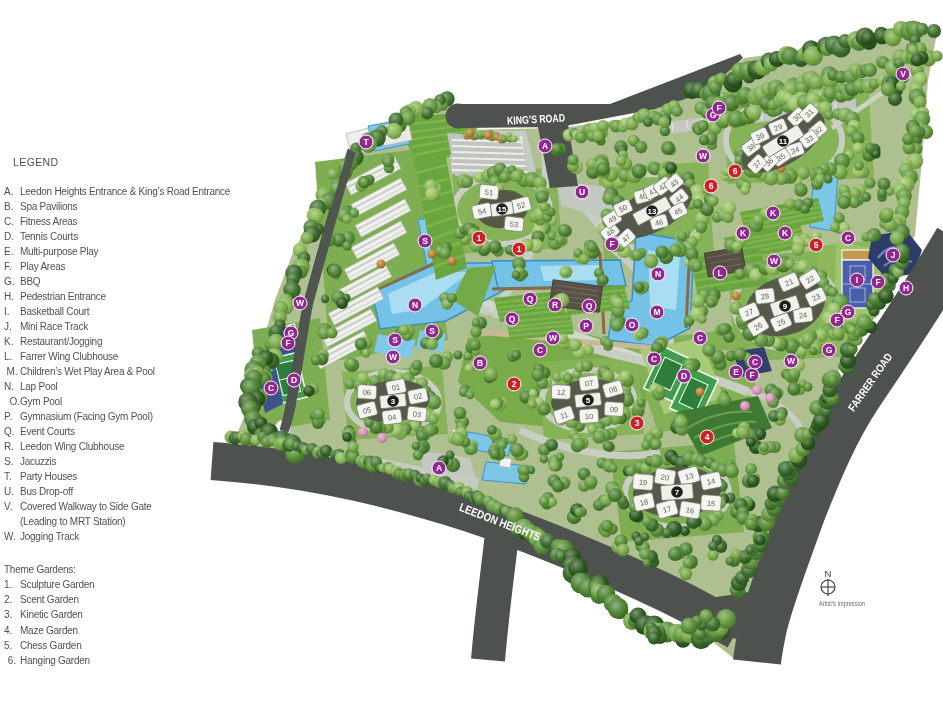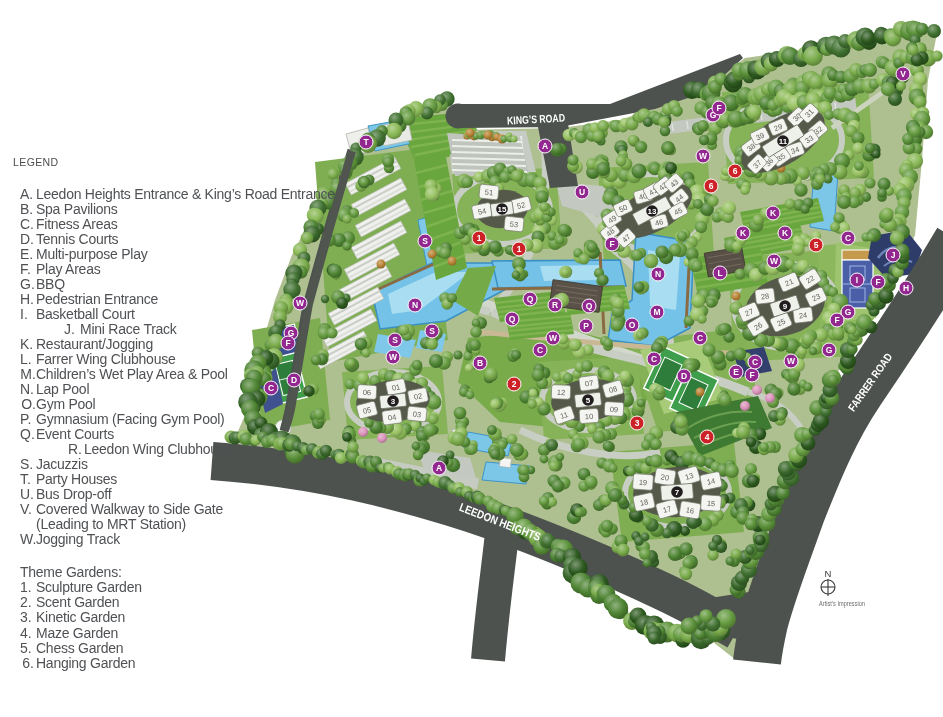--- a/index.html
+++ b/index.html
@@ -1,20 +1,20 @@
 <!DOCTYPE html>
 <html><head>
 <meta charset="utf-8">
 <style>
 html,body{margin:0;padding:0;background:#ffffff;}
 #page{position:relative;width:943px;height:717px;overflow:hidden;background:#ffffff;
   font-family:"Liberation Sans",sans-serif;}
 #map{position:absolute;left:0;top:0;}
 .lt{position:absolute;left:13px;font-size:10.5px;color:#4a4c4e;letter-spacing:0.4px;}
-.li{position:absolute;left:20px;font-size:14px;letter-spacing:-0.25px;color:#4f5154;white-space:nowrap;}
+.li{position:absolute;left:4px;font-size:10px;letter-spacing:-0.25px;color:#4f5154;white-space:nowrap;}
 .lk{display:inline-block;width:16px;letter-spacing:0;}
 </style>
 </head>
 <body>
 <div id="page">
 
 <div id="map">
 <svg width="943" height="717" viewBox="0 0 943 717" xmlns="http://www.w3.org/2000/svg" font-family="Liberation Sans, sans-serif">
 <defs>
           <radialGradient id="gd1" cx="38%" cy="32%" r="75%">
@@ -2338,29 +2338,29 @@
 <div>
 <div class="li" style="top:186px;"><span class="lk">A.</span><span>Leedon Heights Entrance &amp; King’s Road Entrance</span></div>
 <div class="li" style="top:201px;"><span class="lk">B.</span><span>Spa Pavilions</span></div>
 <div class="li" style="top:216px;"><span class="lk">C.</span><span>Fitness Areas</span></div>
 <div class="li" style="top:231px;"><span class="lk">D.</span><span>Tennis Courts</span></div>
 <div class="li" style="top:246px;"><span class="lk">E.</span><span>Multi-purpose Play</span></div>
 <div class="li" style="top:261px;"><span class="lk">F.</span><span>Play Areas</span></div>
 <div class="li" style="top:276px;"><span class="lk">G.</span><span>BBQ</span></div>
 <div class="li" style="top:291px;"><span class="lk">H.</span><span>Pedestrian Entrance</span></div>
 <div class="li" style="top:306px;"><span class="lk">I.</span><span>Basketball Court</span></div>
-<div class="li" style="top:321px;margin-left:44px;"><span class="lk">J.</span><span>Mini Race Track</span></div>
+<div class="li" style="top:321px;"><span class="lk">J.</span><span>Mini Race Track</span></div>
 <div class="li" style="top:336px;"><span class="lk">K.</span><span>Restaurant/Jogging</span></div>
 <div class="li" style="top:351px;"><span class="lk">L.</span><span>Farrer Wing Clubhouse</span></div>
 <div class="li" style="top:366px;text-align:center;"><span class="lk">M.</span><span>Children’s Wet Play Area &amp; Pool</span></div>
 <div class="li" style="top:381px;"><span class="lk">N.</span><span>Lap Pool</span></div>
 <div class="li" style="top:396px;text-align:right;"><span class="lk">O.</span><span>Gym Pool</span></div>
 <div class="li" style="top:411px;"><span class="lk">P.</span><span>Gymnasium (Facing Gym Pool)</span></div>
 <div class="li" style="top:426px;"><span class="lk">Q.</span><span>Event Courts</span></div>
-<div class="li" style="top:441px;margin-left:48px;"><span class="lk">R.</span><span>Leedon Wing Clubhouse</span></div>
+<div class="li" style="top:441px;"><span class="lk">R.</span><span>Leedon Wing Clubhouse</span></div>
 <div class="li" style="top:456px;"><span class="lk">S.</span><span>Jacuzzis</span></div>
 <div class="li" style="top:471px;"><span class="lk">T.</span><span>Party Houses</span></div>
 <div class="li" style="top:486px;"><span class="lk">U.</span><span>Bus Drop-off</span></div>
 <div class="li" style="top:501px;"><span class="lk">V.</span><span>Covered Walkway to Side Gate</span></div>
 <div class="li" style="top:516px;"><span class="lk"></span><span>(Leading to MRT Station)</span></div>
 <div class="li" style="top:531px;"><span class="lk">W.</span><span>Jogging Track</span></div>
 </div>
 
 <div>
 <div class="li" style="top:564px;"><span>Theme Gardens:</span></div>

